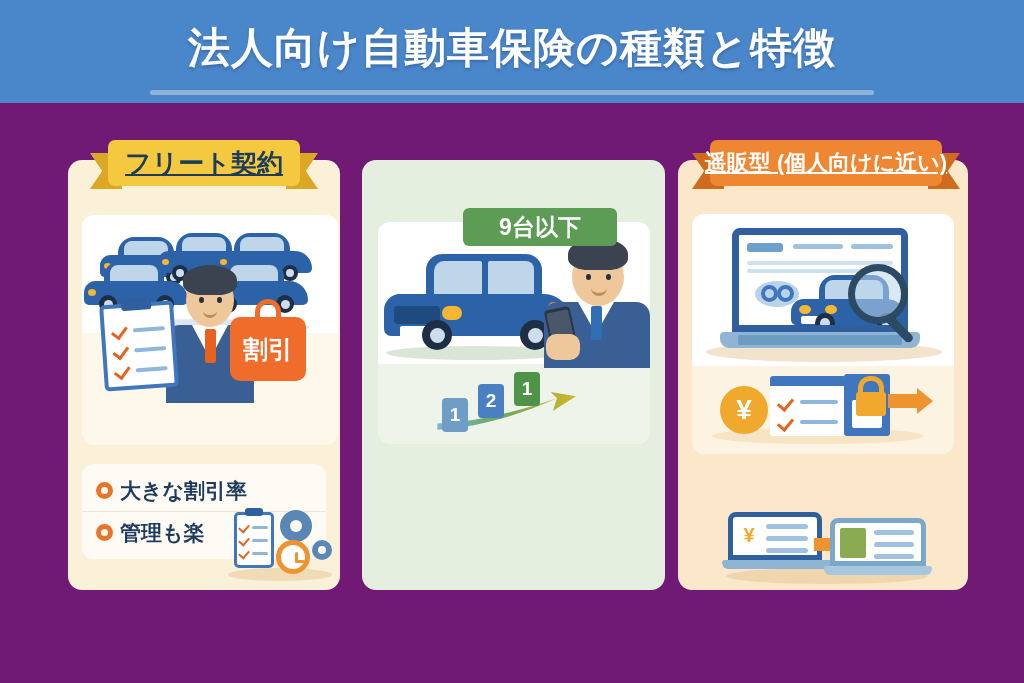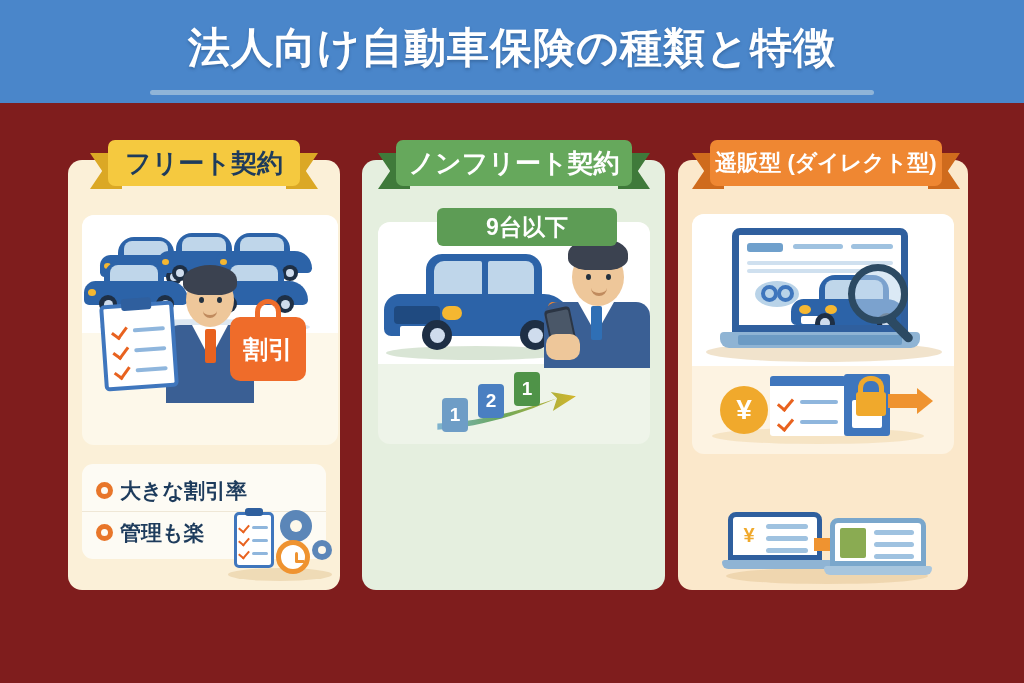--- a/index.html
+++ b/index.html
@@ -10,21 +10,21 @@
   body {
     width: 1024px;
     height: 683px;
     font-family: "Liberation Sans", "DejaVu Sans", sans-serif;
     overflow: hidden;
   }
   #page {
     position: relative;
     width: 1024px;
     height: 683px;
-    background: #7f1d1d;
+    background: #701a75;
   }
 
   
   .header {
     position: absolute;
     left: 0; top: 0;
     width: 1024px;
     height: 103px;
     background: #4a86ca;
   }
@@ -71,20 +71,21 @@
     left: 18px; right: 18px;
     top: 0; bottom: 0;
     border-radius: 7px;
     display: flex;
     align-items: center;
     justify-content: center;
     font-size: 26px;
     font-weight: bold;
     white-space: nowrap;
     z-index: 3;
+    text-decoration: underline;
   }
   .ribbon-tail {
     position: absolute;
     top: 13px;
     width: 32px;
     height: 36px;
     z-index: 1;
   }
   .ribbon-tail.left  { left: 0; clip-path: polygon(0 0, 100% 0, 100% 100%, 0 100%, 38% 50%); }
   .ribbon-tail.right { right: 0; clip-path: polygon(0 0, 100% 0, 62% 50%, 100% 100%, 0 100%); }
@@ -108,21 +109,21 @@
     border-radius: 6px;
     display: flex;
     align-items: center;
     justify-content: center;
     font-size: 23px;
     font-weight: bold;
     white-space: nowrap;
     z-index: 5;
   }
   .badge-1 { left: 104px; top: 204px; width: 212px; background: #f5c93f; color: #1d3b5c; }
-  .badge-2 { left: 437px; top: 208px; width: 180px; background: #5d9c55; color: #ffffff; }
+  .badge-2 { left: 463px; top: 208px; width: 154px; background: #5d9c55; color: #ffffff; }
 
   
   .stage {
     position: absolute;
     border-radius: 12px;
     overflow: hidden;
   }
   .stage-1 { left: 82px;  top: 215px; width: 256px; height: 230px; background: #fdf8ea; }
   .stage-2 { left: 378px; top: 222px; width: 272px; height: 222px; background: #eef4e9; }
   .stage-3 { left: 692px; top: 214px; width: 262px; height: 240px; background: #fdf3e2; }
@@ -687,26 +688,21 @@
       <div class="lap-row" style="left:50px; top:36px; width:40px;"></div>
       <div class="lap-base" style="left:0; top:48px; width:108px; height:9px; background:#a8c6de;"></div>
     </div>
   </div>
 
   <div class="ribbon ribbon-1">
     <div class="ribbon-tail left"></div>
     <div class="ribbon-tail right"></div>
     <div class="ribbon-body">フリート契約</div>
   </div>
-  <div class="ribbon ribbon-2">
-    <div class="ribbon-tail left"></div>
-    <div class="ribbon-tail right"></div>
-    <div class="ribbon-body">ノンフリート契約</div>
-  </div>
   <div class="ribbon ribbon-3">
     <div class="ribbon-tail left"></div>
     <div class="ribbon-tail right"></div>
-    <div class="ribbon-body">遥販型 (ダイレクト型)</div>
+    <div class="ribbon-body">遥販型 (個人向けに近い)</div>
   </div>
 
   <div class="badge badge-2">9台以下</div>
 
 </div>
 
 </body></html>

